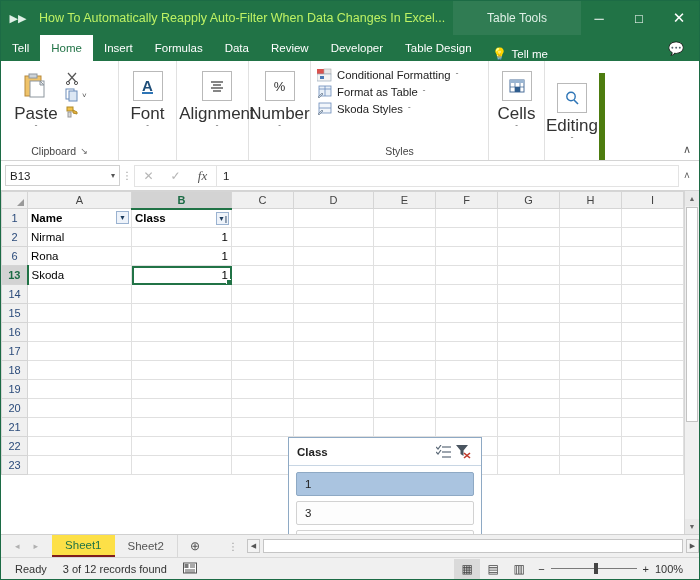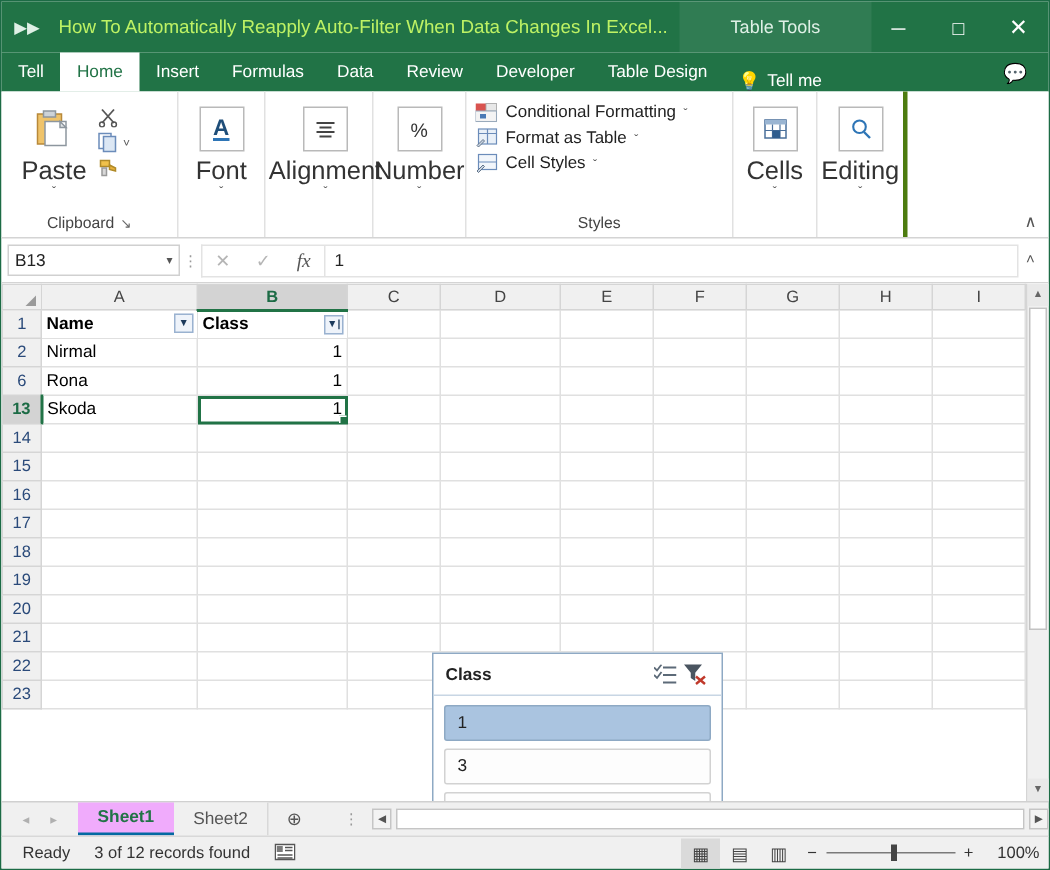--- a/index.html
+++ b/index.html
@@ -178,41 +178,41 @@
   
   .sheetbar{
     flex:0 0 23px;display:flex;align-items:stretch;background:#f0f0f0;
     border-top:1px solid #d0d0d0;
   }
   .navarrows{display:flex;align-items:center;gap:14px;padding:0 14px;color:#b0b0b0;font-size:9px;}
   .stab{
     padding:0 13px;display:flex;align-items:center;font-size:11.5px;color:#555;
     background:#f0f0f0;border-right:1px solid #d8d8d8;
   }
-  .stab.active{background:#f0abfc;color:#217346;font-weight:bold;border-bottom:2px solid #0369a1;border-right:none;}
+  .stab.active{background:#fde047;color:#217346;font-weight:normal;border-bottom:2px solid #7f1d1d;border-right:none;}
   .addsheet{width:34px;display:flex;align-items:center;justify-content:center;color:#555;font-size:12px;}
   .hscroll{flex:1;display:flex;align-items:center;padding-left:16px;gap:3px;}
   .hs-dots{color:#999;font-size:10px;padding-right:6px;}
   .hs-arrow{width:13px;height:14px;border:1px solid #c5c5c5;background:#f3f3f3;
     display:flex;align-items:center;justify-content:center;font-size:7px;color:#555;}
   .hs-track{flex:1;height:14px;border:1px solid #c5c5c5;background:#ffffff;}
 
   
   .statusbar{
     flex:0 0 22px;display:flex;align-items:center;background:#f0f0f0;
     border-top:1px solid #d8d8d8;font-size:11px;color:#333;padding:0 6px;
   }
   .st-item{padding:0 8px;display:flex;align-items:center;gap:5px;white-space:nowrap;}
   .st-spacer{flex:1;}
   .viewbtn{width:26px;height:20px;display:flex;align-items:center;justify-content:center;font-size:12px;color:#444;}
   .viewbtn.active{background:#dadada;}
   .zoomwrap{display:flex;align-items:center;gap:6px;padding:0 6px;}
   .zs-track{width:86px;height:1px;background:#7a7a7a;position:relative;}
   .zs-thumb{position:absolute;left:43px;top:-5px;width:4px;height:11px;background:#444;}
-  .zoom-pct{width:38px;text-align:right;font-size:11px;}
+  .zoom-pct{width:38px;font-size:11px;}
 
   
   .vscroll{
     position:absolute;right:0;top:0;width:15px;height:100%;
     background:#f0f0f0;border-left:1px solid #d5d5d5;
     display:flex;flex-direction:column;align-items:center;
   }
   .vs-arrow{width:15px;height:15px;display:flex;align-items:center;justify-content:center;font-size:7px;color:#666;background:#e9e9e9;}
   .vs-thumb{width:12px;background:#ffffff;border:1px solid #c3c3c3;margin:1px 0;}
 </style>
@@ -370,21 +370,21 @@
           <span class="mini-caret">ˇ</span>
         </div>
         <div class="style-item">
           <span class="style-ico">
             <svg width="15" height="14" viewBox="0 0 15 14">
               <rect x="2" y="1" width="12" height="10" fill="#f2f6fb" stroke="#6b8cba" stroke-width="0.8"></rect>
               <line x1="2" y1="6" x2="14" y2="6" stroke="#6b8cba" stroke-width="0.8"></line>
               <path d="M1 12 L5 8 L6 9 L2 13 Z" fill="#c8d4e2" stroke="#55687e" stroke-width="0.6"></path>
             </svg>
           </span>
-          <span>Cell Styles</span>
+          <span>Skoda Styles</span>
           <span class="mini-caret">ˇ</span>
         </div>
       </div>
       <div class="rgroup-label">Styles</div>
     </div>
 
     <div class="rgroup" style="width:56px;justify-content:flex-end;">
       <div class="rgroup-body" style="justify-content:center;">
         <div class="bigbtn">
           <div class="bicon">
@@ -399,21 +399,21 @@
               </svg>
             </div>
           </div>
           <div class="blabel">Cells</div>
           <div class="bcaret">ˇ</div>
         </div>
       </div>
       <div class="rgroup-label">&nbsp;</div>
     </div>
 
-    <div class="rgroup" style="width:60px;border-right:3px solid #4d7c0f;">
+    <div class="rgroup" style="width:60px;border-right:6px solid #4d7c0f;margin-top:12px;">
       <div class="rgroup-body" style="justify-content:center;">
         <div class="bigbtn">
           <div class="bicon">
             <div class="boxicon">
               <svg width="16" height="16" viewBox="0 0 16 16">
                 <circle cx="7" cy="6.5" r="4.2" fill="none" stroke="#2e75b6" stroke-width="1.4"></circle>
                 <line x1="10" y1="10" x2="14" y2="14" stroke="#2e75b6" stroke-width="1.6"></line>
               </svg>
             </div>
           </div>

